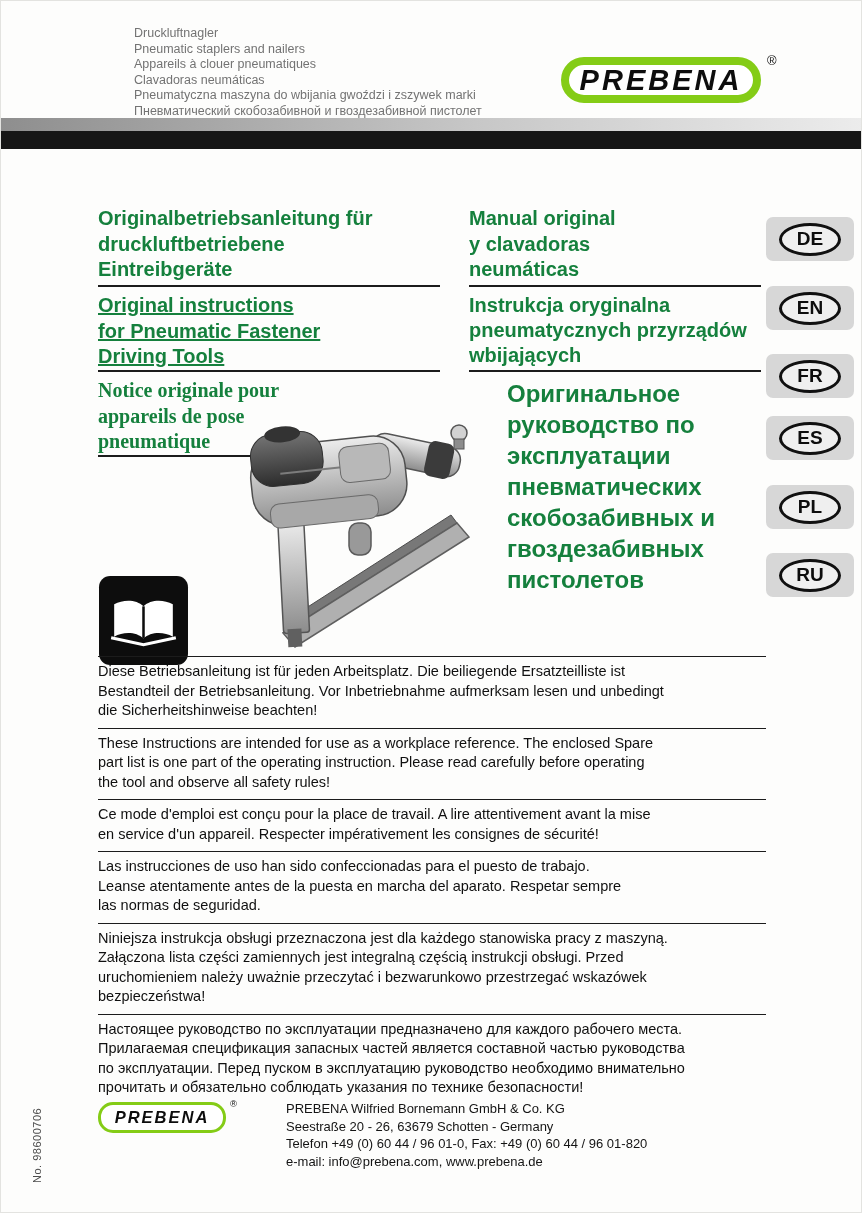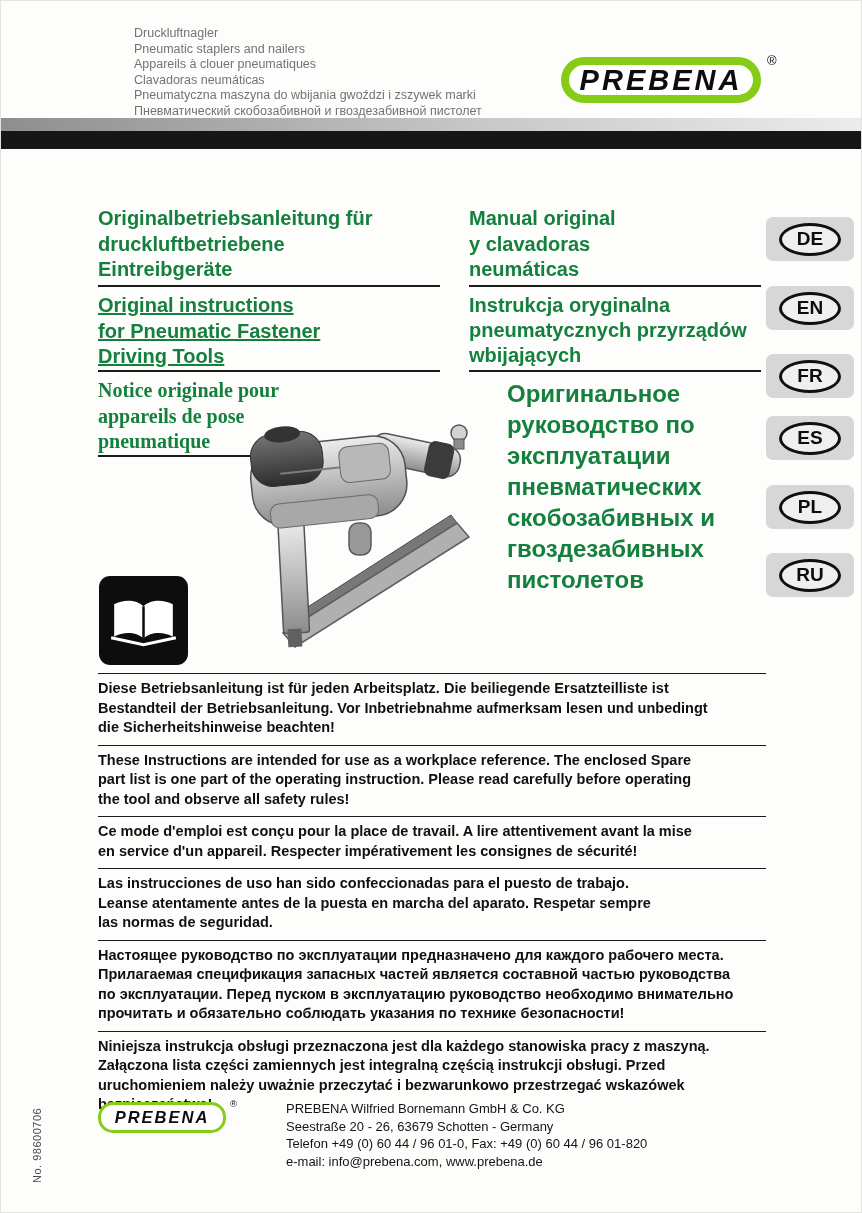--- a/index.html
+++ b/index.html
@@ -38,21 +38,21 @@
     border-radius:7px; display:flex; align-items:center; justify-content:center; }
   .badge-oval { width:62px; height:33px; border:3px solid #101010; border-radius:50%;
     display:flex; align-items:center; justify-content:center;
     font-weight:700; font-size:19px; background:#efefef; }
 
   
   .product { position:absolute; left:220px; top:402px; width:330px; height:250px; }
   .book-icon { position:absolute; left:97px; top:574px; width:91px; height:91px; }
 
   
-  .notices { position:absolute; left:97px; top:672px; width:668px;font-weight:bold; }
+  .notices { position:absolute; left:97px; top:655px; width:668px; }
   .notice { border-top:1.5px solid #1c1c1c; padding:5px 0 7px;
     font-size:14.5px; line-height:19.5px; white-space:pre-line; color:#101010; }
 
   
   .logo-footer { left:97px; top:1101px; width:128px; height:31px; border-width:3px; border-radius:15px; }
   .logo-footer .logo-text { font-weight:700; font-size:16.5px; letter-spacing:2px; }
   .reg-footer { position:absolute; left:229px; top:1097px; font-size:9.5px; }
   .company { position:absolute; left:285px; top:1099px; font-size:13px; line-height:17.5px; color:#141414; }
   .doc-number { position:absolute; left:30px; top:1072px; height:110px;
     writing-mode:vertical-rl; transform:rotate(180deg);
@@ -180,28 +180,28 @@
 Bestandteil der Betriebsanleitung. Vor Inbetriebnahme aufmerksam lesen und unbedingt
 die Sicherheitshinweise beachten!</div>
     <div class="notice">These Instructions are intended for use as a workplace reference. The enclosed Spare
 part list is one part of the operating instruction. Please read carefully before operating
 the tool and observe all safety rules!</div>
     <div class="notice">Ce mode d'emploi est conçu pour la place de travail. A lire attentivement avant la mise
 en service d'un appareil. Respecter impérativement les consignes de sécurité!</div>
     <div class="notice">Las instrucciones de uso han sido confeccionadas para el puesto de trabajo.
 Leanse atentamente antes de la puesta en marcha del aparato. Respetar sempre
 las normas de seguridad.</div>
+    <div class="notice">Niniejsza instrukcja obsługi przeznaczona jest dla każdego stanowiska pracy z maszyną.
+Załączona lista części zamiennych jest integralną częścią instrukcji obsługi. Przed
+uruchomieniem należy uważnie przeczytać i bezwarunkowo przestrzegać wskazówek
+bezpieczeństwa!</div>
     <div class="notice">Настоящее руководство по эксплуатации предназначено для каждого рабочего места.
 Прилагаемая спецификация запасных частей является составной частью руководства
 по эксплуатации. Перед пуском в эксплуатацию руководство необходимо внимательно
 прочитать и обязательно соблюдать указания по технике безопасности!</div>
-    <div class="notice">Niniejsza instrukcja obsługi przeznaczona jest dla każdego stanowiska pracy z maszyną.
-Załączona lista części zamiennych jest integralną częścią instrukcji obsługi. Przed
-uruchomieniem należy uważnie przeczytać i bezwarunkowo przestrzegać wskazówek
-bezpieczeństwa!</div>
   </div>
 
   <div class="logo-box logo-footer">
     <span class="logo-text">PREBENA</span>
   </div>
   <span class="reg-footer">®</span>
 
   <div class="company">
     <div>PREBENA Wilfried Bornemann GmbH &amp; Co. KG</div>
     <div>Seestraße 20 - 26, 63679 Schotten - Germany</div>

